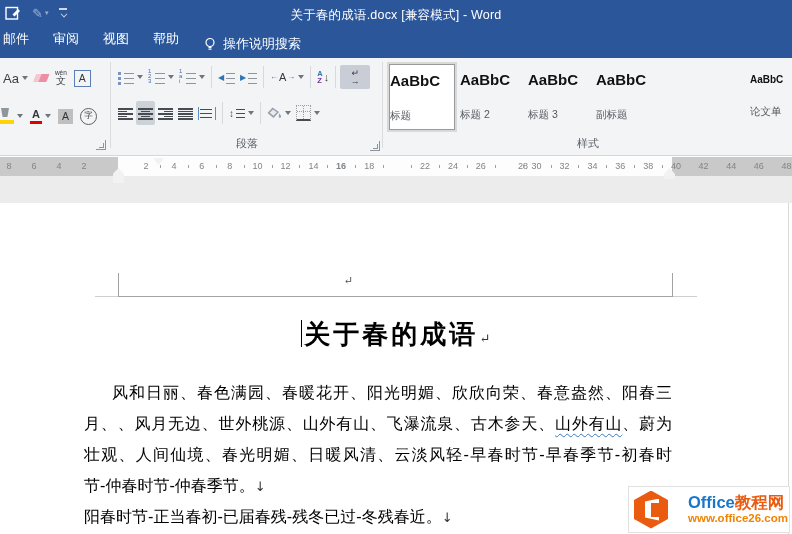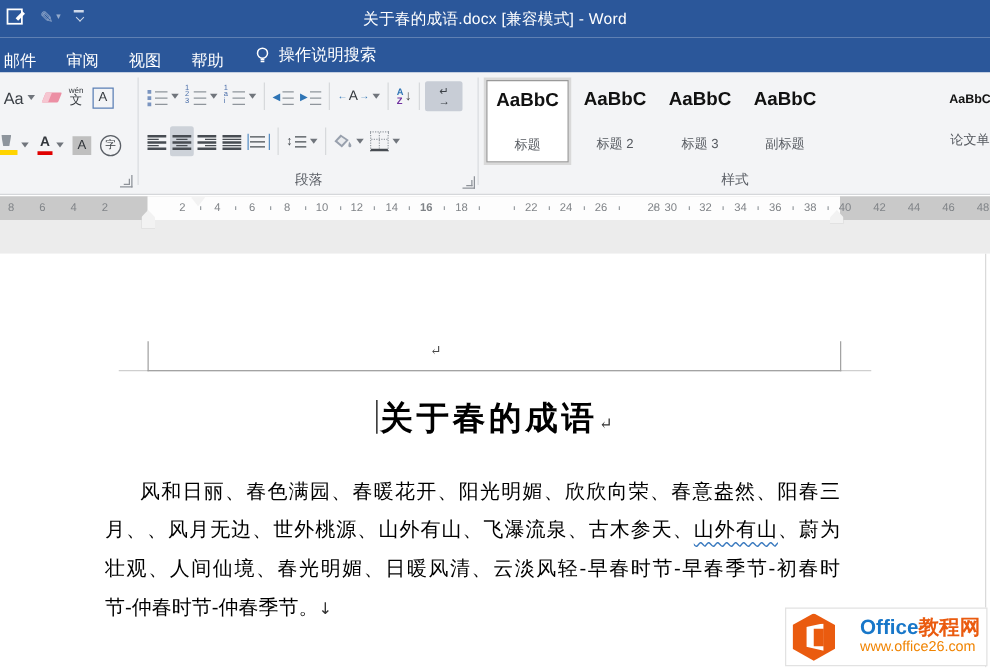--- a/index.html
+++ b/index.html
@@ -12,21 +12,21 @@
   .qat .chev{display:inline-block;position:relative;width:10px;height:10px;}
   .qat .chev::before{content:"";position:absolute;left:1px;top:0;width:8px;height:1.5px;background:#cfd9ea;}
   .qat .chev::after{content:"";position:absolute;left:2.2px;top:3px;width:5px;height:5px;
        border-right:1.5px solid #cfd9ea;border-bottom:1.5px solid #cfd9ea;transform:rotate(45deg) scale(.8);}
   .win-title{position:absolute;left:0;top:0;width:100%;height:30px;display:flex;align-items:center;justify-content:center;
        color:#fff;font-size:12.5px;letter-spacing:.2px;}
 
   
   .tabrow{position:absolute;left:0;top:30px;width:792px;height:28px;background:#2b579a;
        display:flex;align-items:center;color:#fff;font-size:13px;}
-  .tab{padding:0 12px;height:28px;display:flex;align-items:flex-end;cursor:default;}
+  .tab{padding:0 12px;height:28px;display:flex;align-items:flex-start;cursor:default;}
   .tab:first-child{padding-left:3px;}
   .tellme{display:flex;align-items:center;gap:6px;margin-left:12px;}
 
   
   .ribbon{position:absolute;left:0;top:58px;width:792px;height:97px;background:#f3f4f6;border-bottom:1px solid #d5d7da;}
   .gsep{position:absolute;top:4px;height:86px;width:1px;background:#dadcdf;}
   .grouplabel{position:absolute;bottom:3px;left:0;width:100%;text-align:center;font-size:11px;color:#5b5f66;}
   .launcher{position:absolute;width:9px;height:9px;border-right:1px solid #8e9299;border-bottom:1px solid #8e9299;}
   .launcher::after{content:"";position:absolute;right:1px;bottom:1px;width:4px;height:4px;
        border-right:1.5px solid #8e9299;border-bottom:1.5px solid #8e9299;}
@@ -98,21 +98,21 @@
   .ic-spc .ln::before{content:"";position:absolute;left:0;top:1px;width:9px;height:1.5px;background:#474c52;
        box-shadow:0 4px 0 #474c52,0 8px 0 #474c52;}
   .ic-border{width:13px;height:13px;border:1px dotted #9aa0a6;border-bottom:2px solid #474c52;position:relative;}
   .ic-border::before{content:"";position:absolute;left:0;top:5px;width:100%;height:0;border-top:1px dotted #9aa0a6;}
   .ic-border::after{content:"";position:absolute;left:5.5px;top:0;height:100%;width:0;border-left:1px dotted #9aa0a6;}
   .ic-asian{display:flex;align-items:center;line-height:1;color:#2e74b5;}
   .ic-asian .ltr{font-size:11px;color:#35393e;margin:0 1px;}
   .ic-asian .sa{font-size:8px;}
 
   
-  .stylecard{position:absolute;top:6px;height:64px;display:flex;flex-direction:column;align-items:center;
+  .stylecard{position:absolute;top:6px;height:64px;display:flex;flex-direction:column;align-items:flex-start;
        justify-content:center;gap:20px;background:transparent;}
   .stylecard .prev{font-weight:bold;font-size:15px;color:#111;white-space:nowrap;}
   .stylecard .nm{font-size:10.5px;color:#55595f;white-space:nowrap;}
   .stylecard.selcard{background:#fff;border:1px solid #9a9a9a;box-shadow:0 0 0 2px #d9d9d9;}
   .stylecard.serif .prev{font-family:"DejaVu Serif",serif;font-weight:normal;font-size:21px;}
   .stylecard.tiny .prev{font-size:10px;}
 
   
   .rulerband{position:absolute;left:0;top:157px;width:792px;height:19px;background:#c9c9c9;}
   .rulerwhite{position:absolute;left:118px;top:0;width:554px;height:19px;background:#fdfdfd;}
@@ -148,21 +148,21 @@
        box-sizing:border-box;display:flex;align-items:center;}
   .hex{position:relative;width:34px;height:38px;margin-left:5px;background:#ea5b0f;
        clip-path:polygon(50% 0,100% 25%,100% 75%,50% 100%,0 75%,0 25%);flex:0 0 auto;}
   .hex .fold{position:absolute;left:11px;top:8px;width:14px;height:22px;background:#fff;
        clip-path:polygon(0 14%,100% 0,100% 100%,0 86%);}
   .hex .fold2{position:absolute;left:17px;top:12px;width:8px;height:14px;background:#ea5b0f;}
   .wtxt{margin-left:20px;line-height:1.15;}
   .wtxt .l1{font-size:16.5px;font-weight:bold;white-space:nowrap;}
   .wtxt .l1 .b{color:#1877c9;}
   .wtxt .l1 .o{color:#ea5b0f;}
-  .wtxt .l2{font-size:11.5px;font-weight:normal;color:#f08300;white-space:nowrap;}
+  .wtxt .l2{font-size:11.5px;font-weight:bold;color:#f08300;white-space:nowrap;}
 </style>
 </head>
 <body>
 
 <div id="app">
 
   <div class="titlebar">
     <div class="win-title">关于春的成语.docx [兼容模式] - Word</div>
     <div class="qat">
       <span style="display:inline-flex;">
@@ -450,20 +450,23 @@
     </div>
     <div class="bodyline just" style="top:211px;">
       <span>月、、风月无边、世外桃源、山外有山、飞瀑流泉、古木参天、</span><span class="wavy">山外有山</span><span>、蔚为</span>
     </div>
     <div class="bodyline just" style="top:242px;">
       <span>壮观、人间仙境、春光明媚、日暖风清、云淡风轻-早春时节-早春季节-初春时</span>
     </div>
     <div class="bodyline" style="top:273px;">
       <span>节-仲春时节-仲春季节。</span><span class="brkmark">↓</span>
     </div>
+    <div class="bodyline" style="top:304px;">
+      <span>阳春时节-正当春初-已届春残-残冬已过-冬残春近。</span><span class="brkmark">↓</span>
+    </div>
   </div>
 
   <div class="wmark">
     <div class="hex">
       <span class="fold"></span>
         <span class="fold2"></span>
     </div>
     <div class="wtxt">
       <div class="l1">
         <span class="b">Office</span><span class="o">教程网</span>

